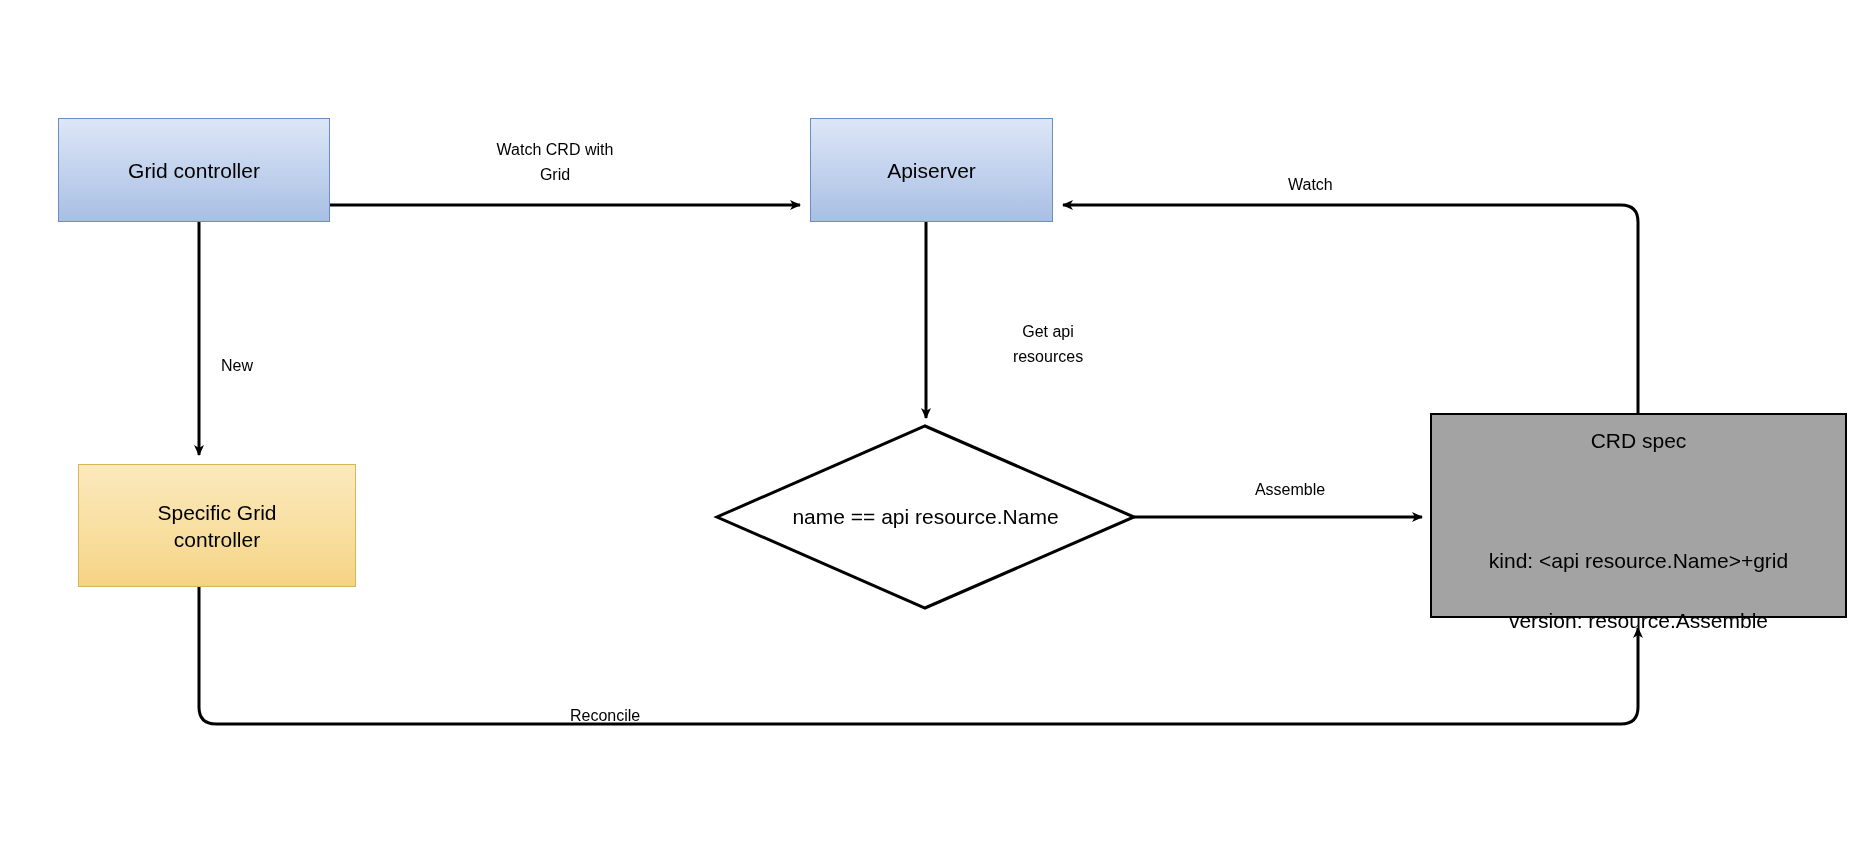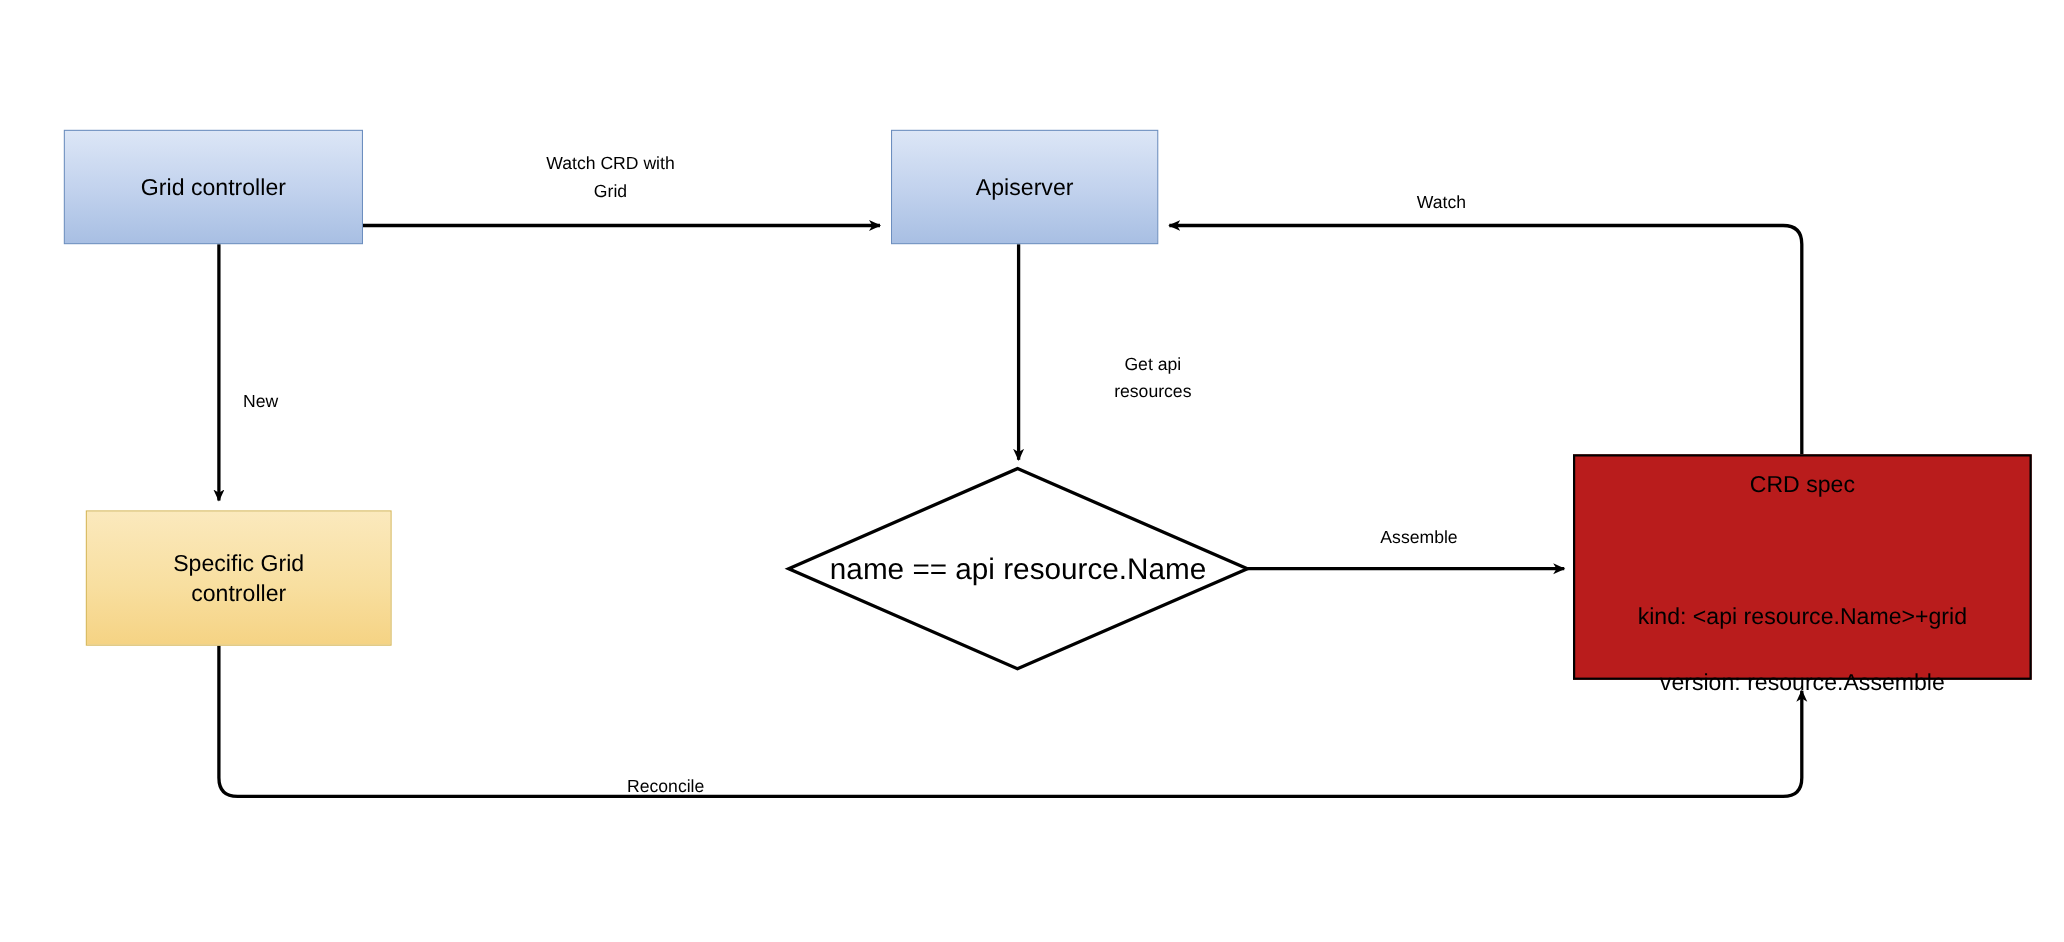--- a/index.html
+++ b/index.html
@@ -12,30 +12,30 @@
 
   .blue-box{
     background:linear-gradient(180deg,#dce6f6 0%,#c3d3ee 50%,#a8bfe3 100%);
     border:1px solid #6c8ebf;
   }
   .yellow-box{
     background:linear-gradient(180deg,#fbe9bd 0%,#f8dfa0 55%,#f5d384 100%);
     border:1px solid #d6b656;
   }
   .white-box{
-    background:#b91c1c;
+    background:#a3a3a3;
     border:2px solid #000000;
   }
   .white-box .lbl{line-height:30px;}
 
   .diamond-wrap{position:absolute;}
   .diamond-wrap .lbl{
     position:absolute;left:0;top:0;width:100%;height:100%;
     display:flex;align-items:center;justify-content:center;
-    font-size:27px;color:#000;text-align:center;
+    font-size:21px;color:#000;text-align:center;
   }
 
   .edge-label{
     position:absolute;color:#000000;font-size:16px;line-height:25px;
     text-align:center;white-space:pre-line;background:transparent;
   }
 </style>
 </head>
 <body>
 

